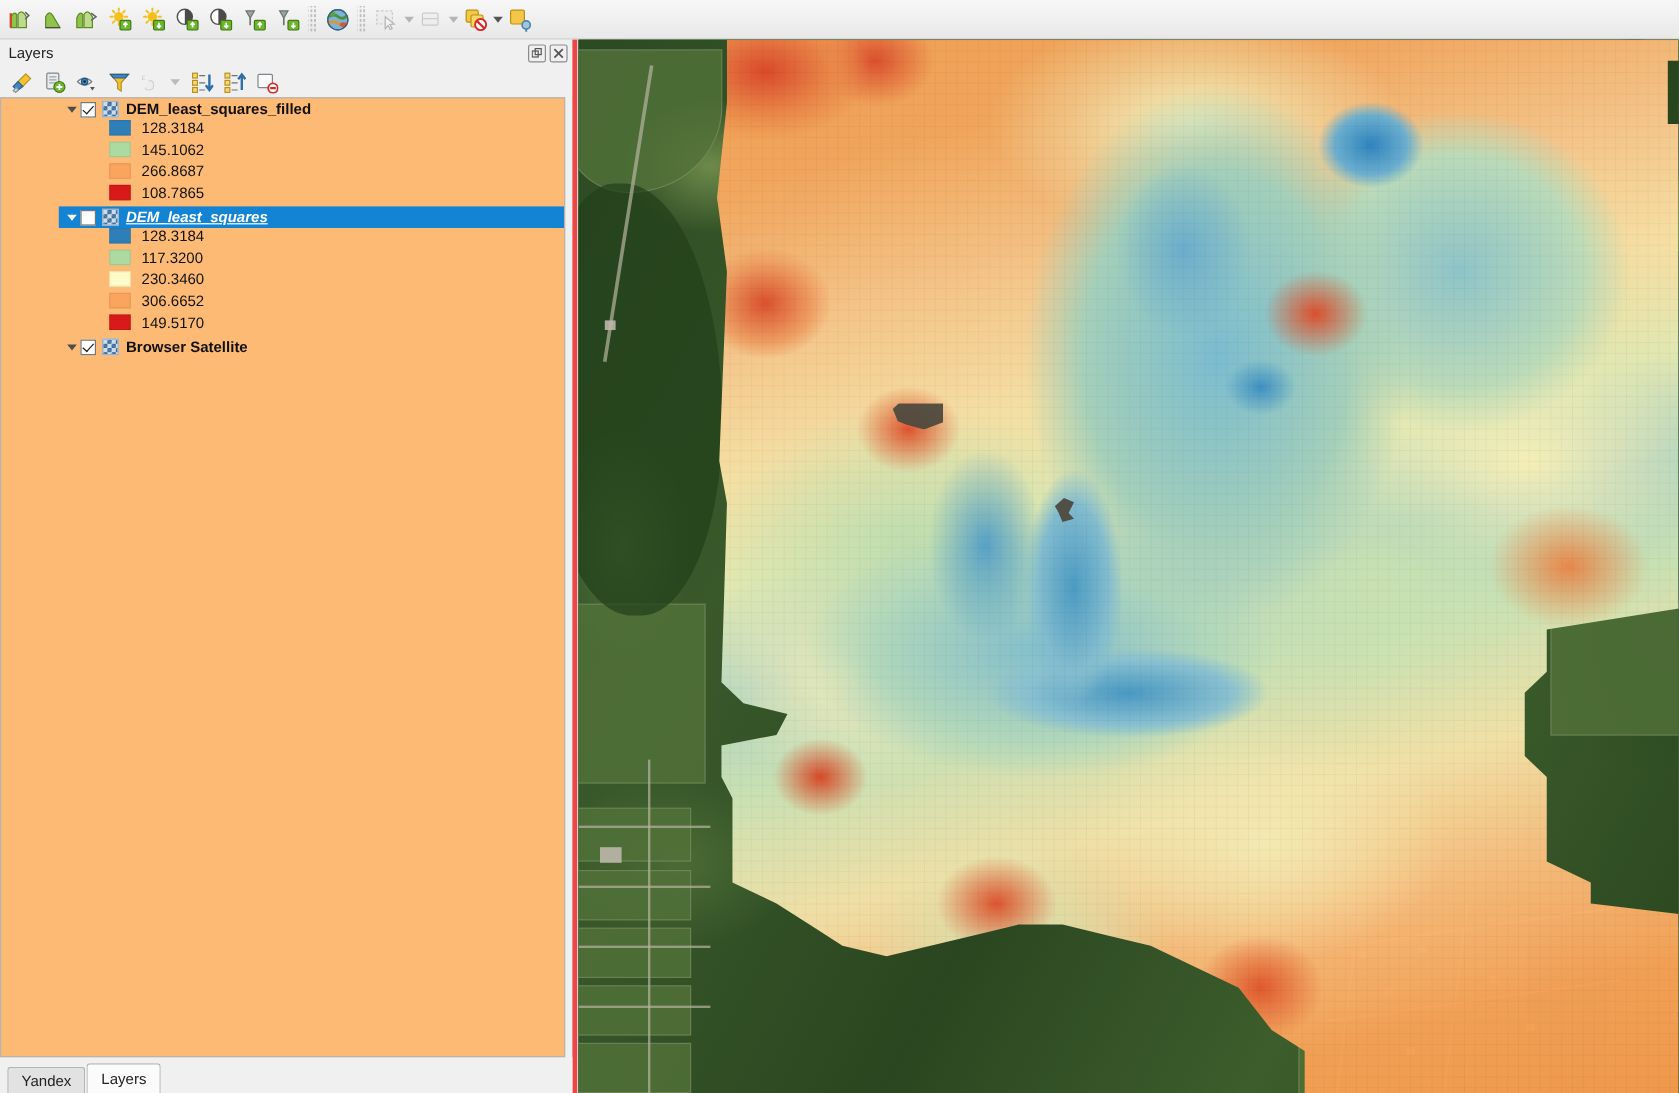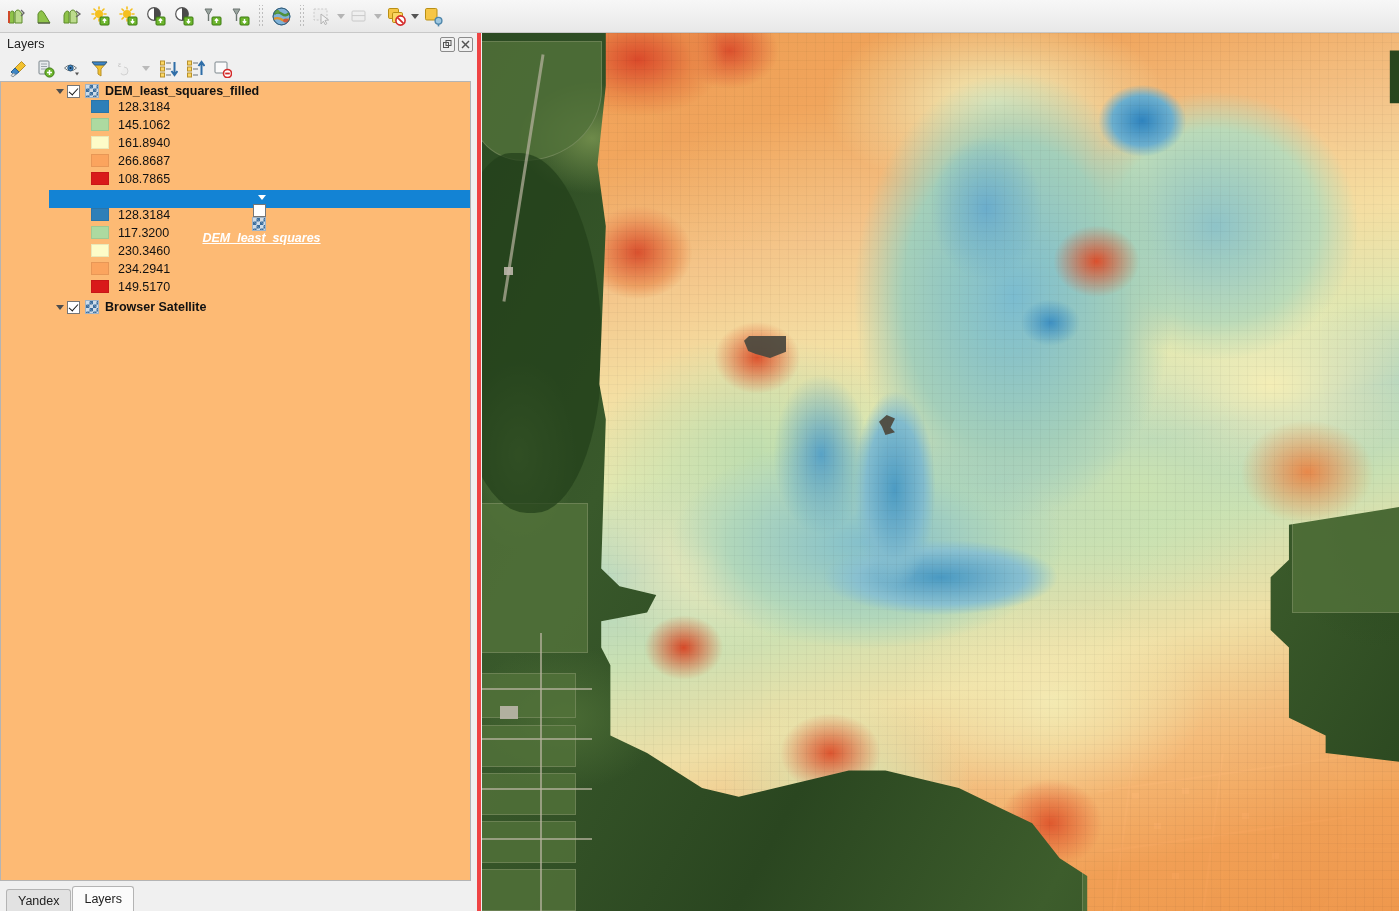--- a/index.html
+++ b/index.html
@@ -75,21 +75,21 @@
     background: #fdba74;
     border: 1px solid #b4b4b4;
     overflow: hidden;
     position: relative;
     padding-left: 48px;
   }
   .layer-row {
     display: flex; align-items: center; height: 18px;
     padding-left: 4px; cursor: pointer; white-space: nowrap;
   }
-  .layer-row.selected { background: #1383d4; flex-direction: column; }
+  .layer-row.selected { background: #1383d4; }
   .twisty {
     width: 14px; height: 18px; display: flex;
     align-items: center; justify-content: center; flex: 0 0 14px;
     cursor: pointer;
   }
   .twisty i {
     width: 0; height: 0;
     border-left: 4.5px solid transparent; border-right: 4.5px solid transparent;
     border-top: 5px solid #4d4d4d;
   }
@@ -500,24 +500,20 @@
         </div>
         <div class="legend-row">
           <div class="swatch" style="background: rgb(46, 127, 184);"></div>
           <span class="legend-label">128.3184</span>
         </div>
         <div class="legend-row">
           <div class="swatch" style="background: rgb(173, 218, 160);"></div>
           <span class="legend-label">145.1062</span>
         </div>
         <div class="legend-row">
-          <div class="swatch" style="background: rgb(253, 252, 200);"></div>
-          <span class="legend-label">161.8940</span>
-        </div>
-        <div class="legend-row">
           <div class="swatch" style="background: rgb(251, 164, 94);"></div>
           <span class="legend-label">266.8687</span>
         </div>
         <div class="legend-row">
           <div class="swatch" style="background: rgb(217, 26, 26);"></div>
           <span class="legend-label">108.7865</span>
         </div>
         <div class="layer-row selected">
           <div class="twisty">
             <i></i>
@@ -533,21 +529,21 @@
         <div class="legend-row">
           <div class="swatch" style="background: rgb(173, 218, 160);"></div>
           <span class="legend-label">117.3200</span>
         </div>
         <div class="legend-row">
           <div class="swatch" style="background: rgb(253, 252, 200);"></div>
           <span class="legend-label">230.3460</span>
         </div>
         <div class="legend-row">
           <div class="swatch" style="background: rgb(251, 164, 94);"></div>
-          <span class="legend-label">234.2941</span>
+          <span class="legend-label">306.6652</span>
         </div>
         <div class="legend-row">
           <div class="swatch" style="background: rgb(217, 26, 26);"></div>
           <span class="legend-label">149.5170</span>
         </div>
         <div class="layer-row">
           <div class="twisty">
             <i></i>
           </div>
           <div class="cbx on"></div>

